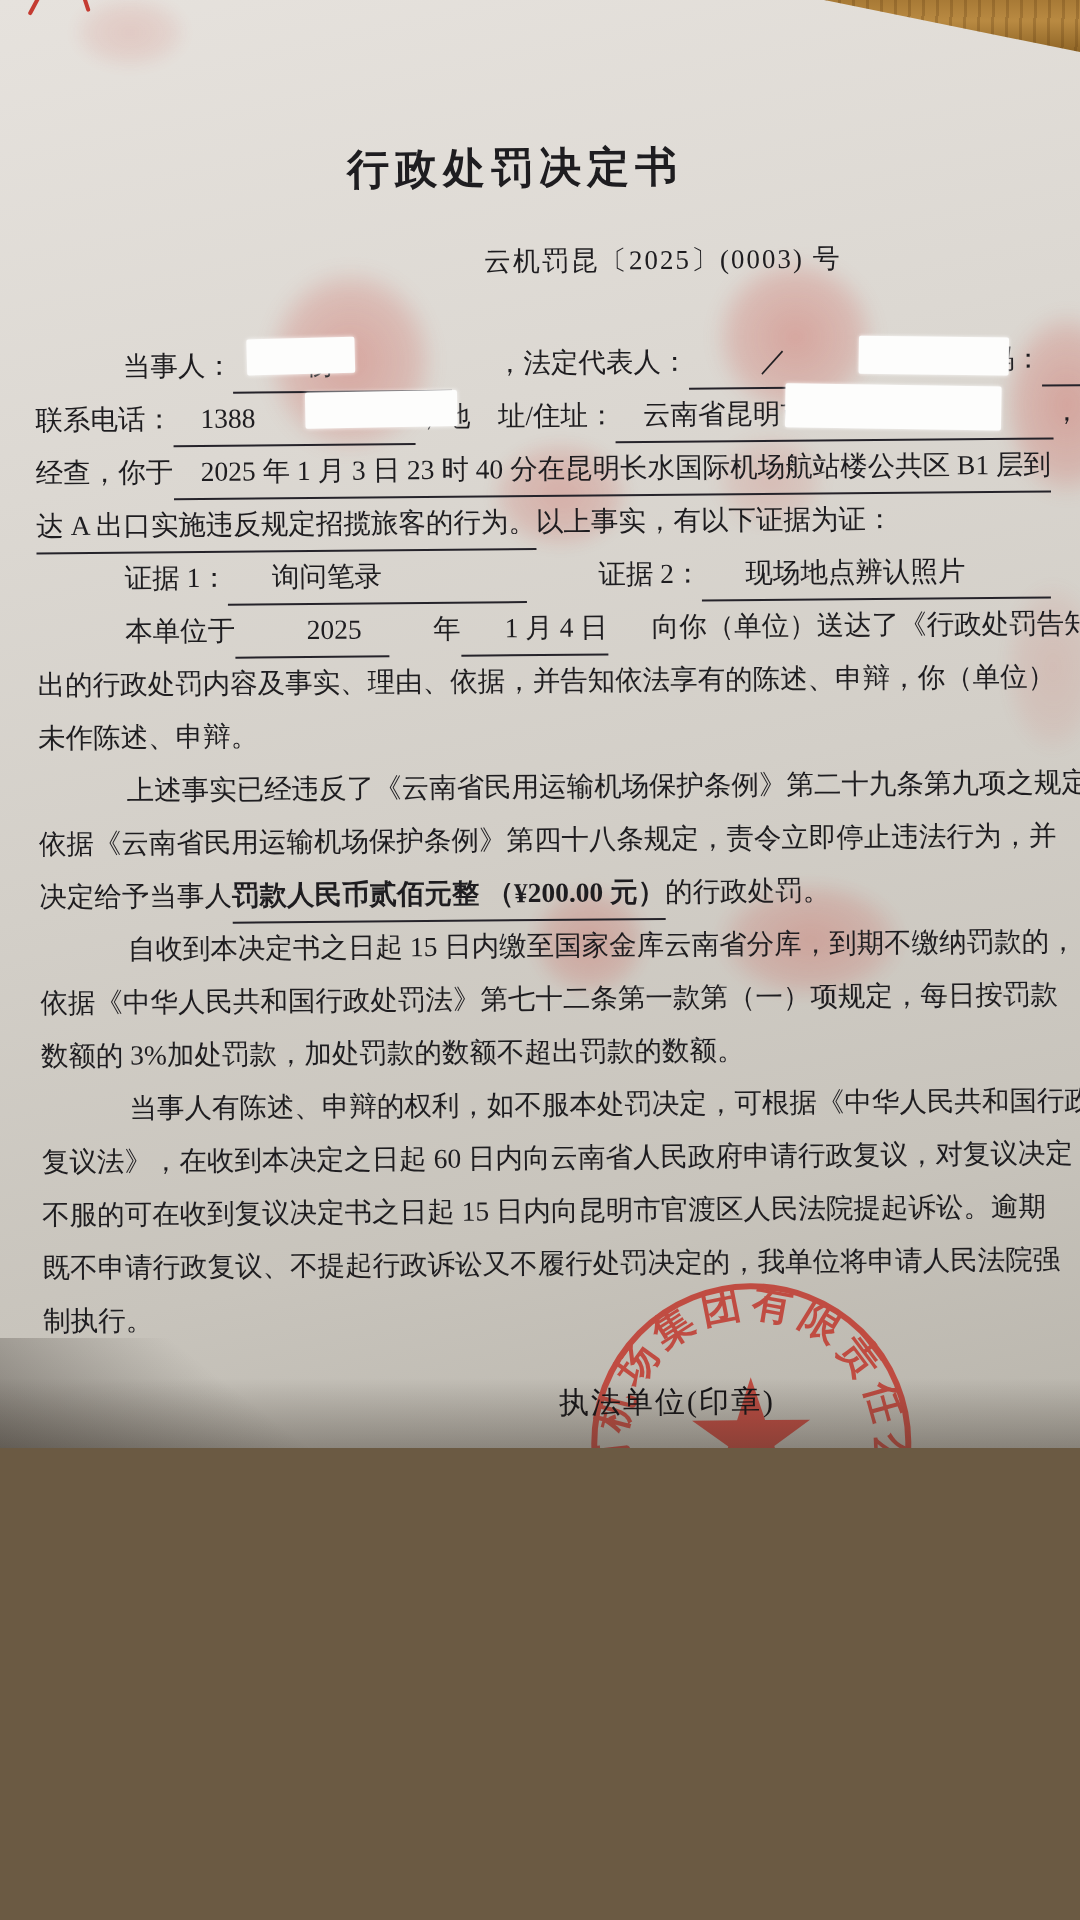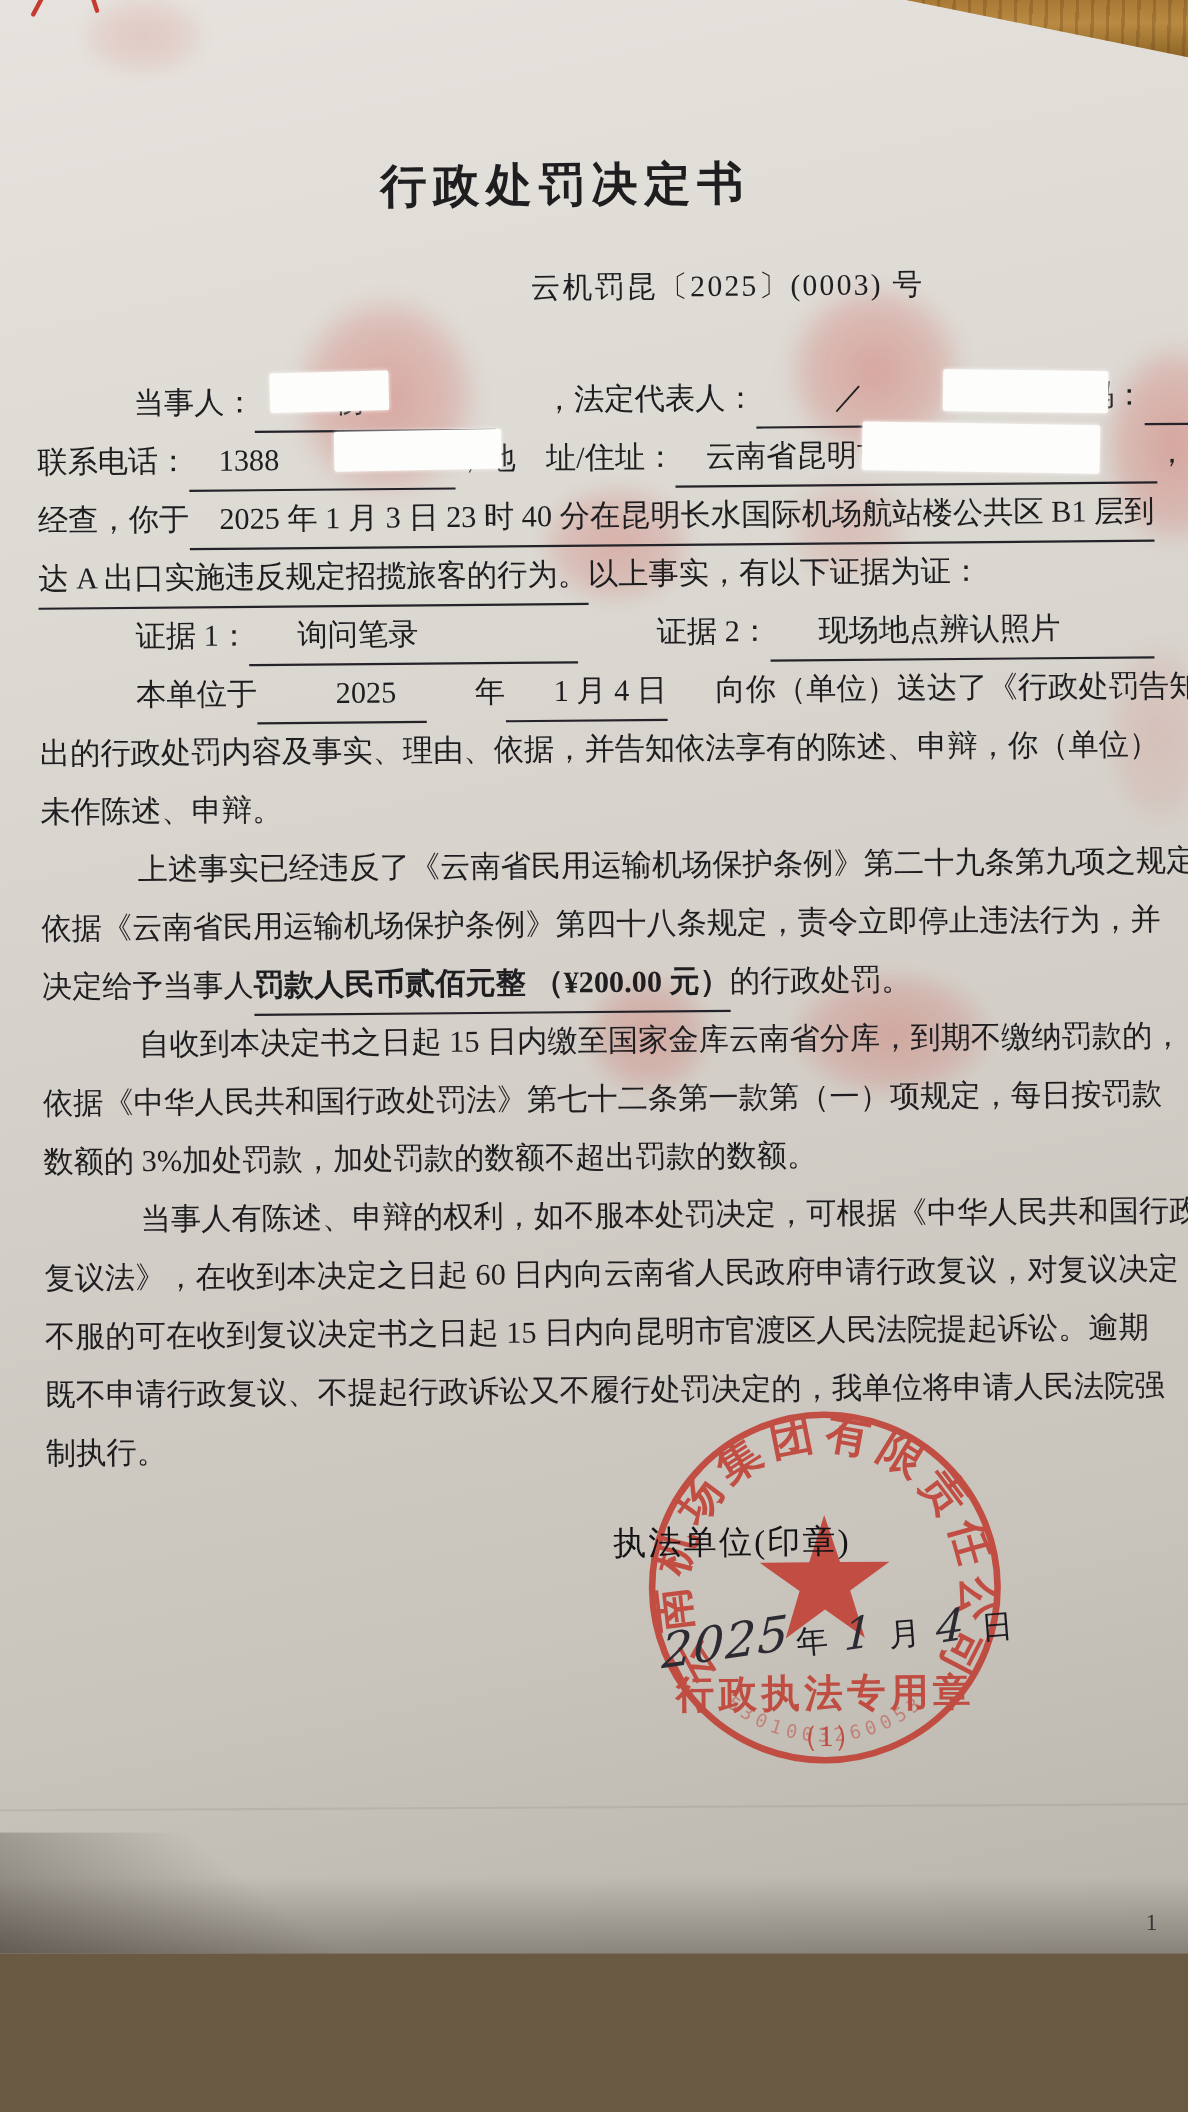--- a/index.html
+++ b/index.html
@@ -1,17 +1,17 @@
 <!DOCTYPE html>
 <html><head>
 <meta charset="utf-8">
 <style>
   html,body{margin:0;padding:0;background:#6b5a43;}
   .page{
-    position:relative;width:1080px;height:1776px;overflow:hidden;
+    position:relative;width:1080px;height:1448px;overflow:hidden;
     background:linear-gradient(168deg,#e6e2dd 0%,#dcd8d2 30%,#d3cfc8 55%,#c8c4bc 80%,#b9b5ac 100%);
     font-family:"Liberation Serif","DejaVu Serif",serif;color:#1e1d20;
   }
   
   .wood-corner{
     position:absolute;top:0;right:0;width:256px;height:52px;
     background:
       repeating-linear-gradient(92deg,rgba(90,55,15,.25) 0 3px,transparent 3px 14px),
       linear-gradient(180deg,#a87a36 0%,#b98a42 40%,#8f6526 100%);
     clip-path:polygon(0 0,100% 0,100% 100%,2% 2%);

